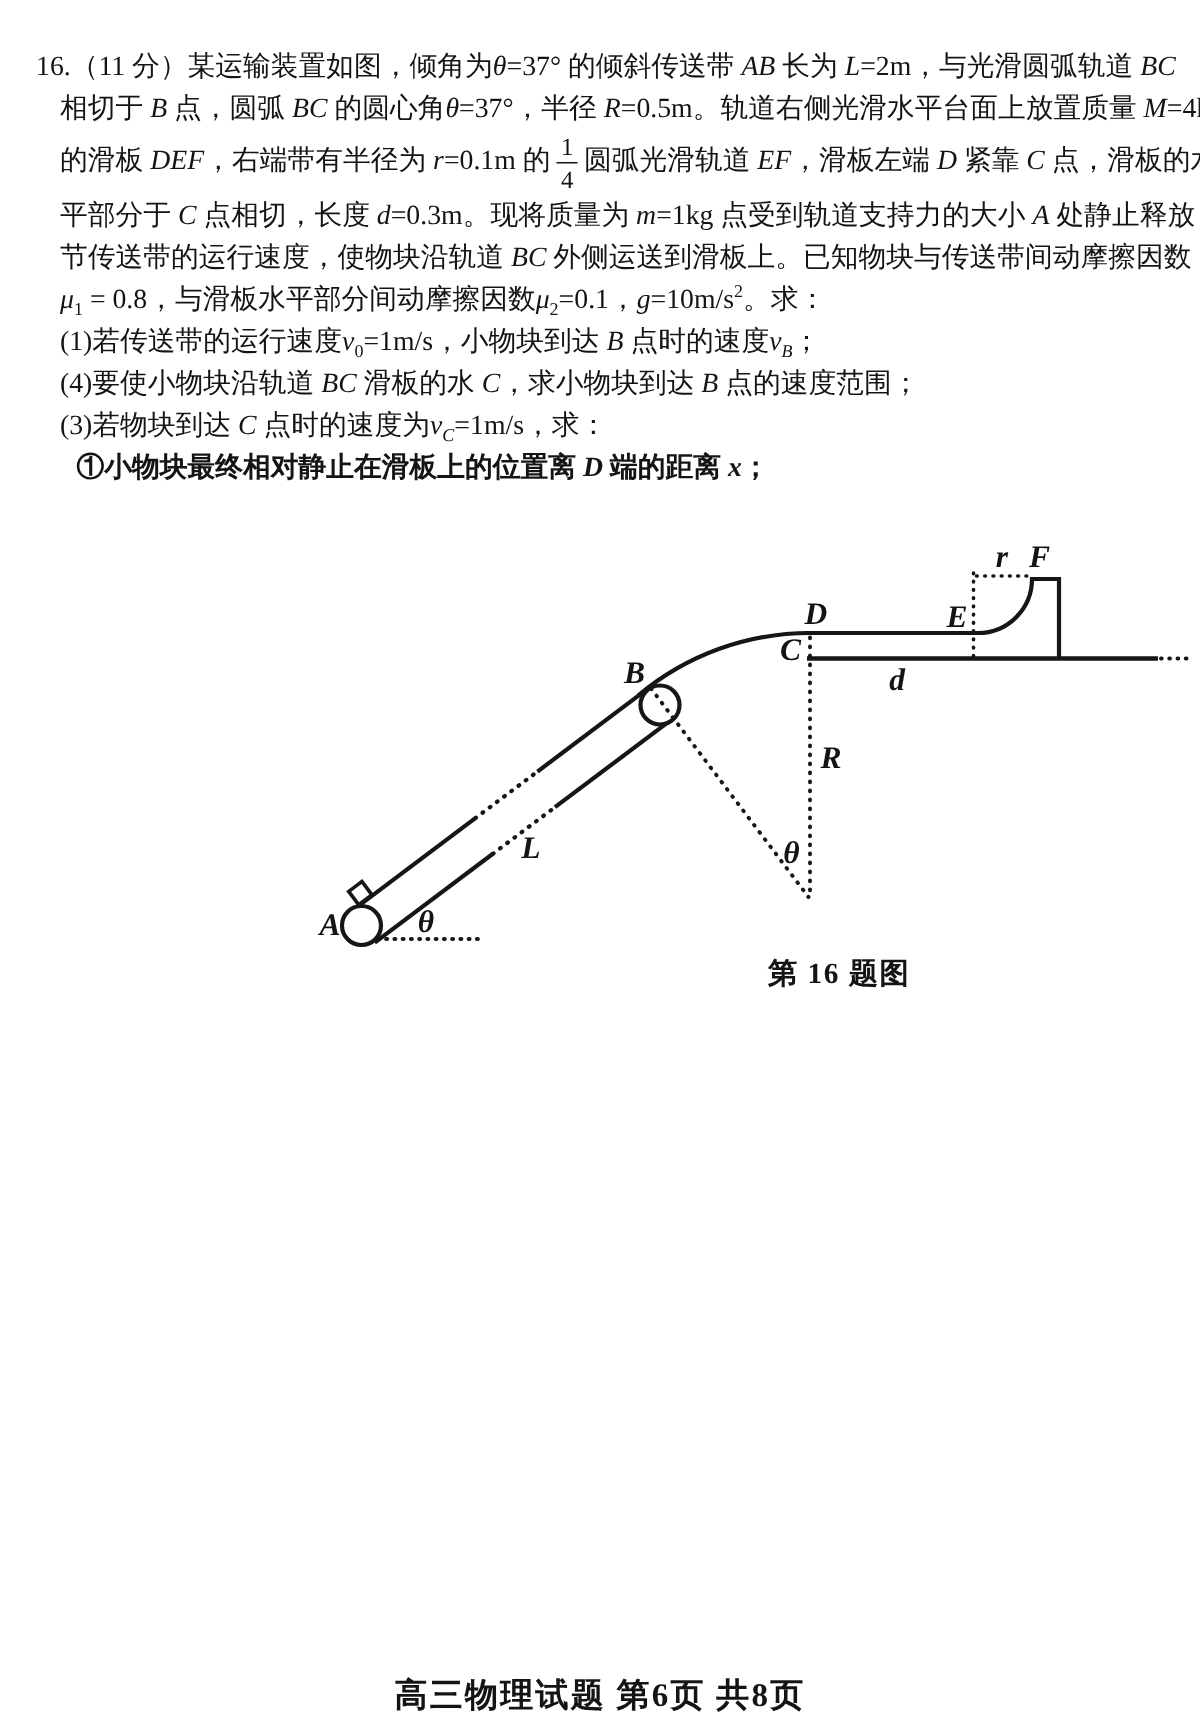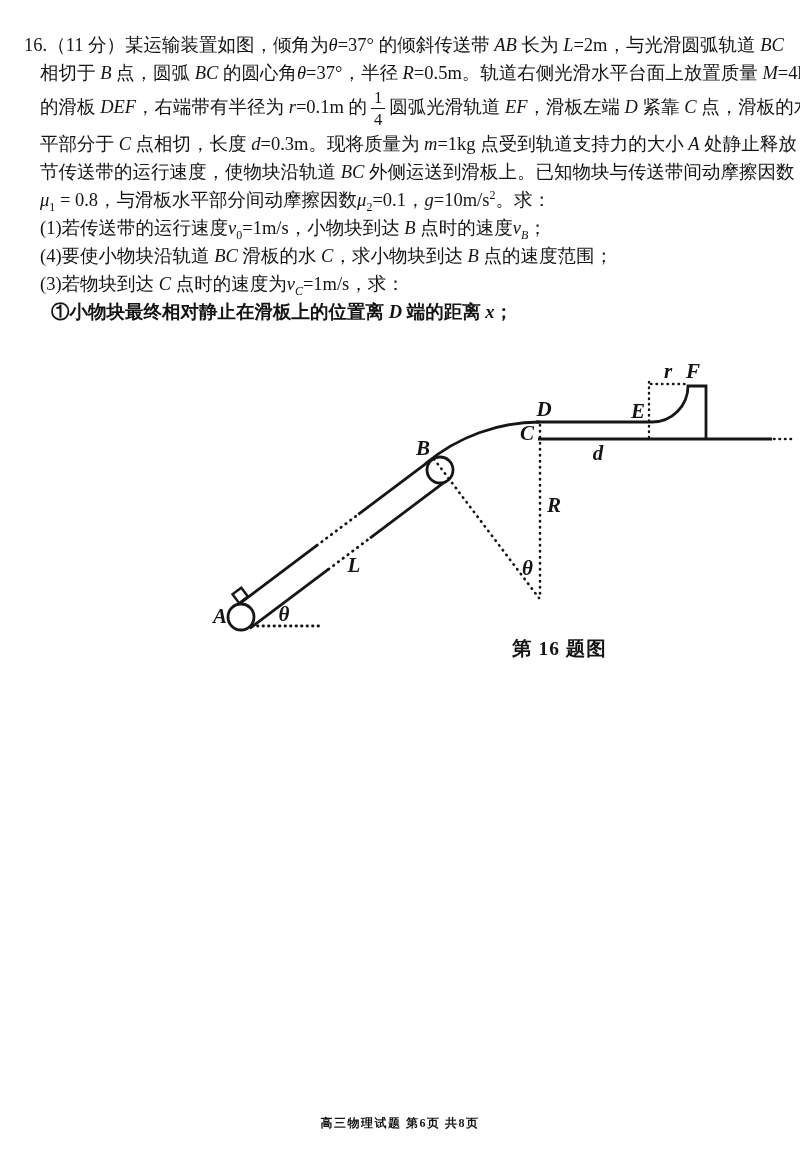--- a/index.html
+++ b/index.html
@@ -24,21 +24,21 @@
   .frac .num{display:block;font-size:16.5px;line-height:21px;padding:0 3px;}
   .frac .den{display:block;font-size:16.5px;line-height:21px;padding:0 3px;border-top:1.8px solid #141414;}
   .diagram-wrap{position:absolute;left:0;top:360px;width:800px;height:290px;}
   .caption{
     position:absolute;left:512px;top:607px;font-size:19.5px;font-weight:600;
     letter-spacing:1px;
     margin-top:28px;
   }
   .footer{
     position:absolute;left:0;top:1115px;width:800px;text-align:center;
-    font-size:12px;font-weight:600;letter-spacing:1.5px;
+    font-size:22px;font-weight:600;letter-spacing:1.5px;
   }
   svg text{
     font-family:"Liberation Serif","DejaVu Serif",serif;
     font-style:italic;font-weight:600;font-size:21px;fill:#141414;
   }
 </style>
 </head>
 <body>
 
 <div class="text-block">

